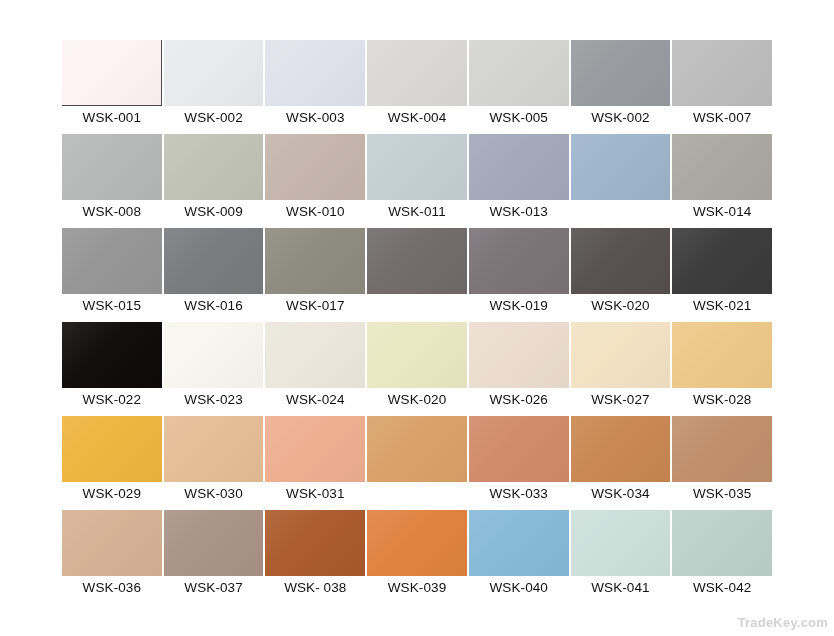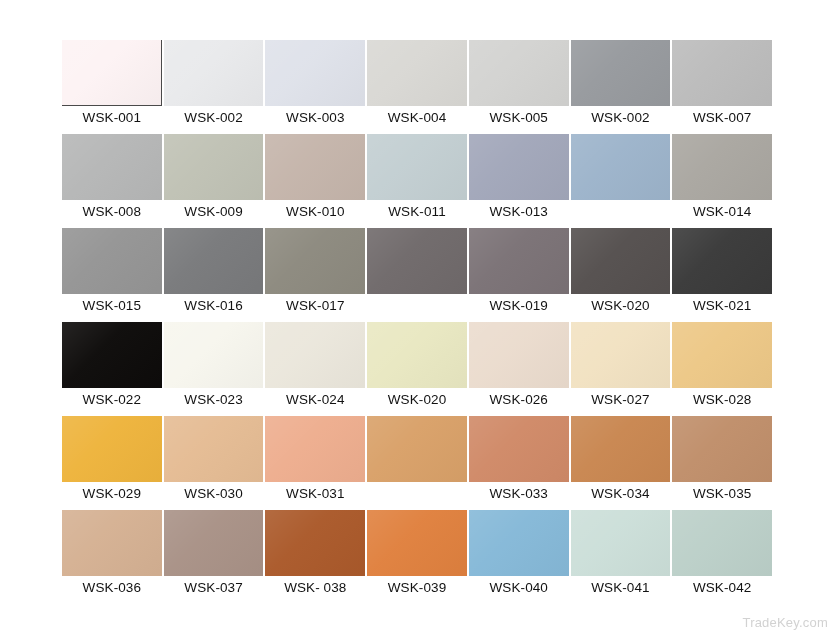--- a/index.html
+++ b/index.html
@@ -63,21 +63,21 @@
     font-size: 13.5px;
     color: #121212;
     letter-spacing: 0.1px;
     white-space: nowrap;
   }
   #watermark {
     position: absolute;
     right: 6px;
     bottom: 6px;
     font-size: 13px;
-    font-weight: normal;
+    font-weight: bold;
     color: #d2d2d2;
     letter-spacing: 0.2px;
     user-select: none;
   }
 </style>
 </head>
 <body>
 
 <div id="swatch-chart">
     <div class="swatch-row">

